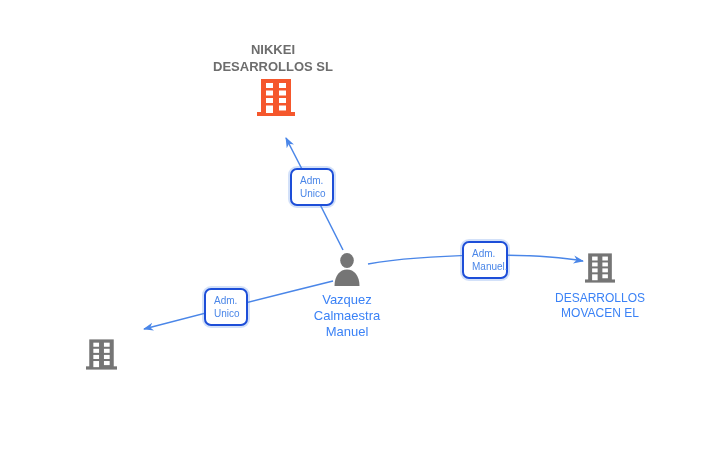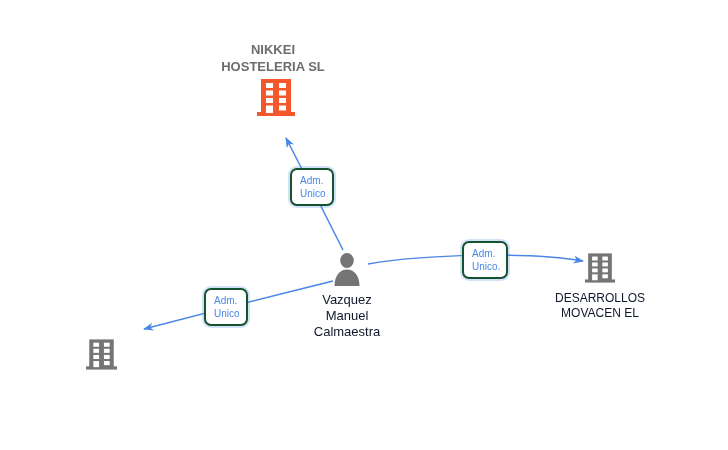--- a/index.html
+++ b/index.html
@@ -30,21 +30,21 @@
 
   
   .node {
     position: absolute;
     width: 140px;
     text-align: center;
     z-index: 2;
     cursor: pointer;
   }
   .node-label {
-    color: #0f172a;
+    color: #3b82f6;
     font-size: 12px;
     line-height: 15px;
   }
   .node-label .lbl-line { display: block; }
   .node-label--strong {
     font-weight: bold;
     font-size: 13px;
     line-height: 17px;
     color: #6d6d6d;
   }
@@ -58,21 +58,21 @@
   .bld-win { fill: #ffffff; }
   .person-fill { fill: #757575; }
   .icon-gap-top { margin-top: 4px; }
   .icon-gap-bottom { margin-bottom: 2px; }
 
   
   .edge-label {
     position: absolute;
     z-index: 3;
     background: #ffffff;
-    border: 2px solid #14532d;
+    border: 2px solid #1d4ed8;
     border-radius: 7px;
     box-shadow: 0 0 0 2px rgba(98, 148, 232, 0.28);
     color: #4A86E8;
     font-size: 10px;
     line-height: 13px;
     padding: 4px 4px 4px 8px;
     text-align: left;
   }
   .edge-label .lbl-line { display: block; white-space: nowrap; }
 
@@ -116,21 +116,21 @@
       </marker>
     </defs>
     <path class="edge-path" d="M 343 250 Q 315 194 286 138" marker-end="url(#ah)"></path>
     <path class="edge-path" d="M 368 264 C 425 254 530 252 583 261" marker-end="url(#ah)"></path>
     <path class="edge-path" d="M 333 281 Q 240 304 144 329" marker-end="url(#ah)"></path>
   </svg>
 
   <div class="node" style="left:203px; top:41px;">
     <div class="node-label node-label--strong">
       <span class="lbl-line">NIKKEI</span>
-      <span class="lbl-line">HOSTELERIA SL</span>
+      <span class="lbl-line">DESARROLLOS SL</span>
     </div>
     <svg class="node-icon icon-gap-top" style="transform:translateX(3px);" width="38" height="37" viewBox="0 0 38 37">
       <rect class="bld-body--orange" x="4" y="0" width="30" height="34"></rect>
       <rect class="bld-body--orange" x="0" y="33" width="38" height="4"></rect>
       <rect class="bld-win" x="9" y="4" width="7" height="5"></rect>
       <rect class="bld-win" x="22" y="4" width="7" height="5"></rect>
       <rect class="bld-win" x="9" y="11.5" width="7" height="5"></rect>
       <rect class="bld-win" x="22" y="11.5" width="7" height="5"></rect>
       <rect class="bld-win" x="9" y="19" width="7" height="5"></rect>
       <rect class="bld-win" x="22" y="19" width="7" height="5"></rect>
@@ -139,22 +139,22 @@
     </svg>
   </div>
 
   <div class="node" style="left:277px; top:253px;">
     <svg class="node-icon icon-gap-bottom" width="28" height="33" viewBox="0 0 28 33">
       <ellipse class="person-fill" cx="14" cy="7.5" rx="6.8" ry="7.5"></ellipse>
       <path class="person-fill" d="M1.5,33 C1.5,22.5 7,16.5 14,16.5 C21,16.5 26.5,22.5 26.5,33 Z"></path>
     </svg>
     <div class="node-label node-label--person">
       <span class="lbl-line">Vazquez</span>
+      <span class="lbl-line">Calmaestra</span>
       <span class="lbl-line">Manuel</span>
-      <span class="lbl-line">Calmaestra</span>
     </div>
   </div>
 
   <div class="node" style="left:530px; top:251px;">
     <svg class="node-icon icon-gap-bottom" width="30" height="34" viewBox="0 0 38 37">
       <rect class="bld-body" x="4" y="0" width="30" height="34"></rect>
       <rect class="bld-body" x="0" y="33" width="38" height="4"></rect>
       <rect class="bld-win" x="9" y="4" width="7" height="5"></rect>
       <rect class="bld-win" x="22" y="4" width="7" height="5"></rect>
       <rect class="bld-win" x="9" y="11.5" width="7" height="5"></rect>
@@ -184,21 +184,21 @@
       <rect class="bld-win" x="22" y="26.5" width="7" height="5"></rect>
     </svg>
   </div>
 
   <div class="edge-label" style="left:290px; top:168px; width:44px;">
     <span class="lbl-line">Adm.</span>
     <span class="lbl-line">Unico</span>
   </div>
   <div class="edge-label" style="left:462px; top:241px; width:46px;">
     <span class="lbl-line">Adm.</span>
-    <span class="lbl-line">Unico.</span>
+    <span class="lbl-line">Manuel.</span>
   </div>
   <div class="edge-label" style="left:204px; top:288px; width:44px;">
     <span class="lbl-line">Adm.</span>
     <span class="lbl-line">Unico</span>
   </div>
 
 
 </div>
 
 </body></html>

